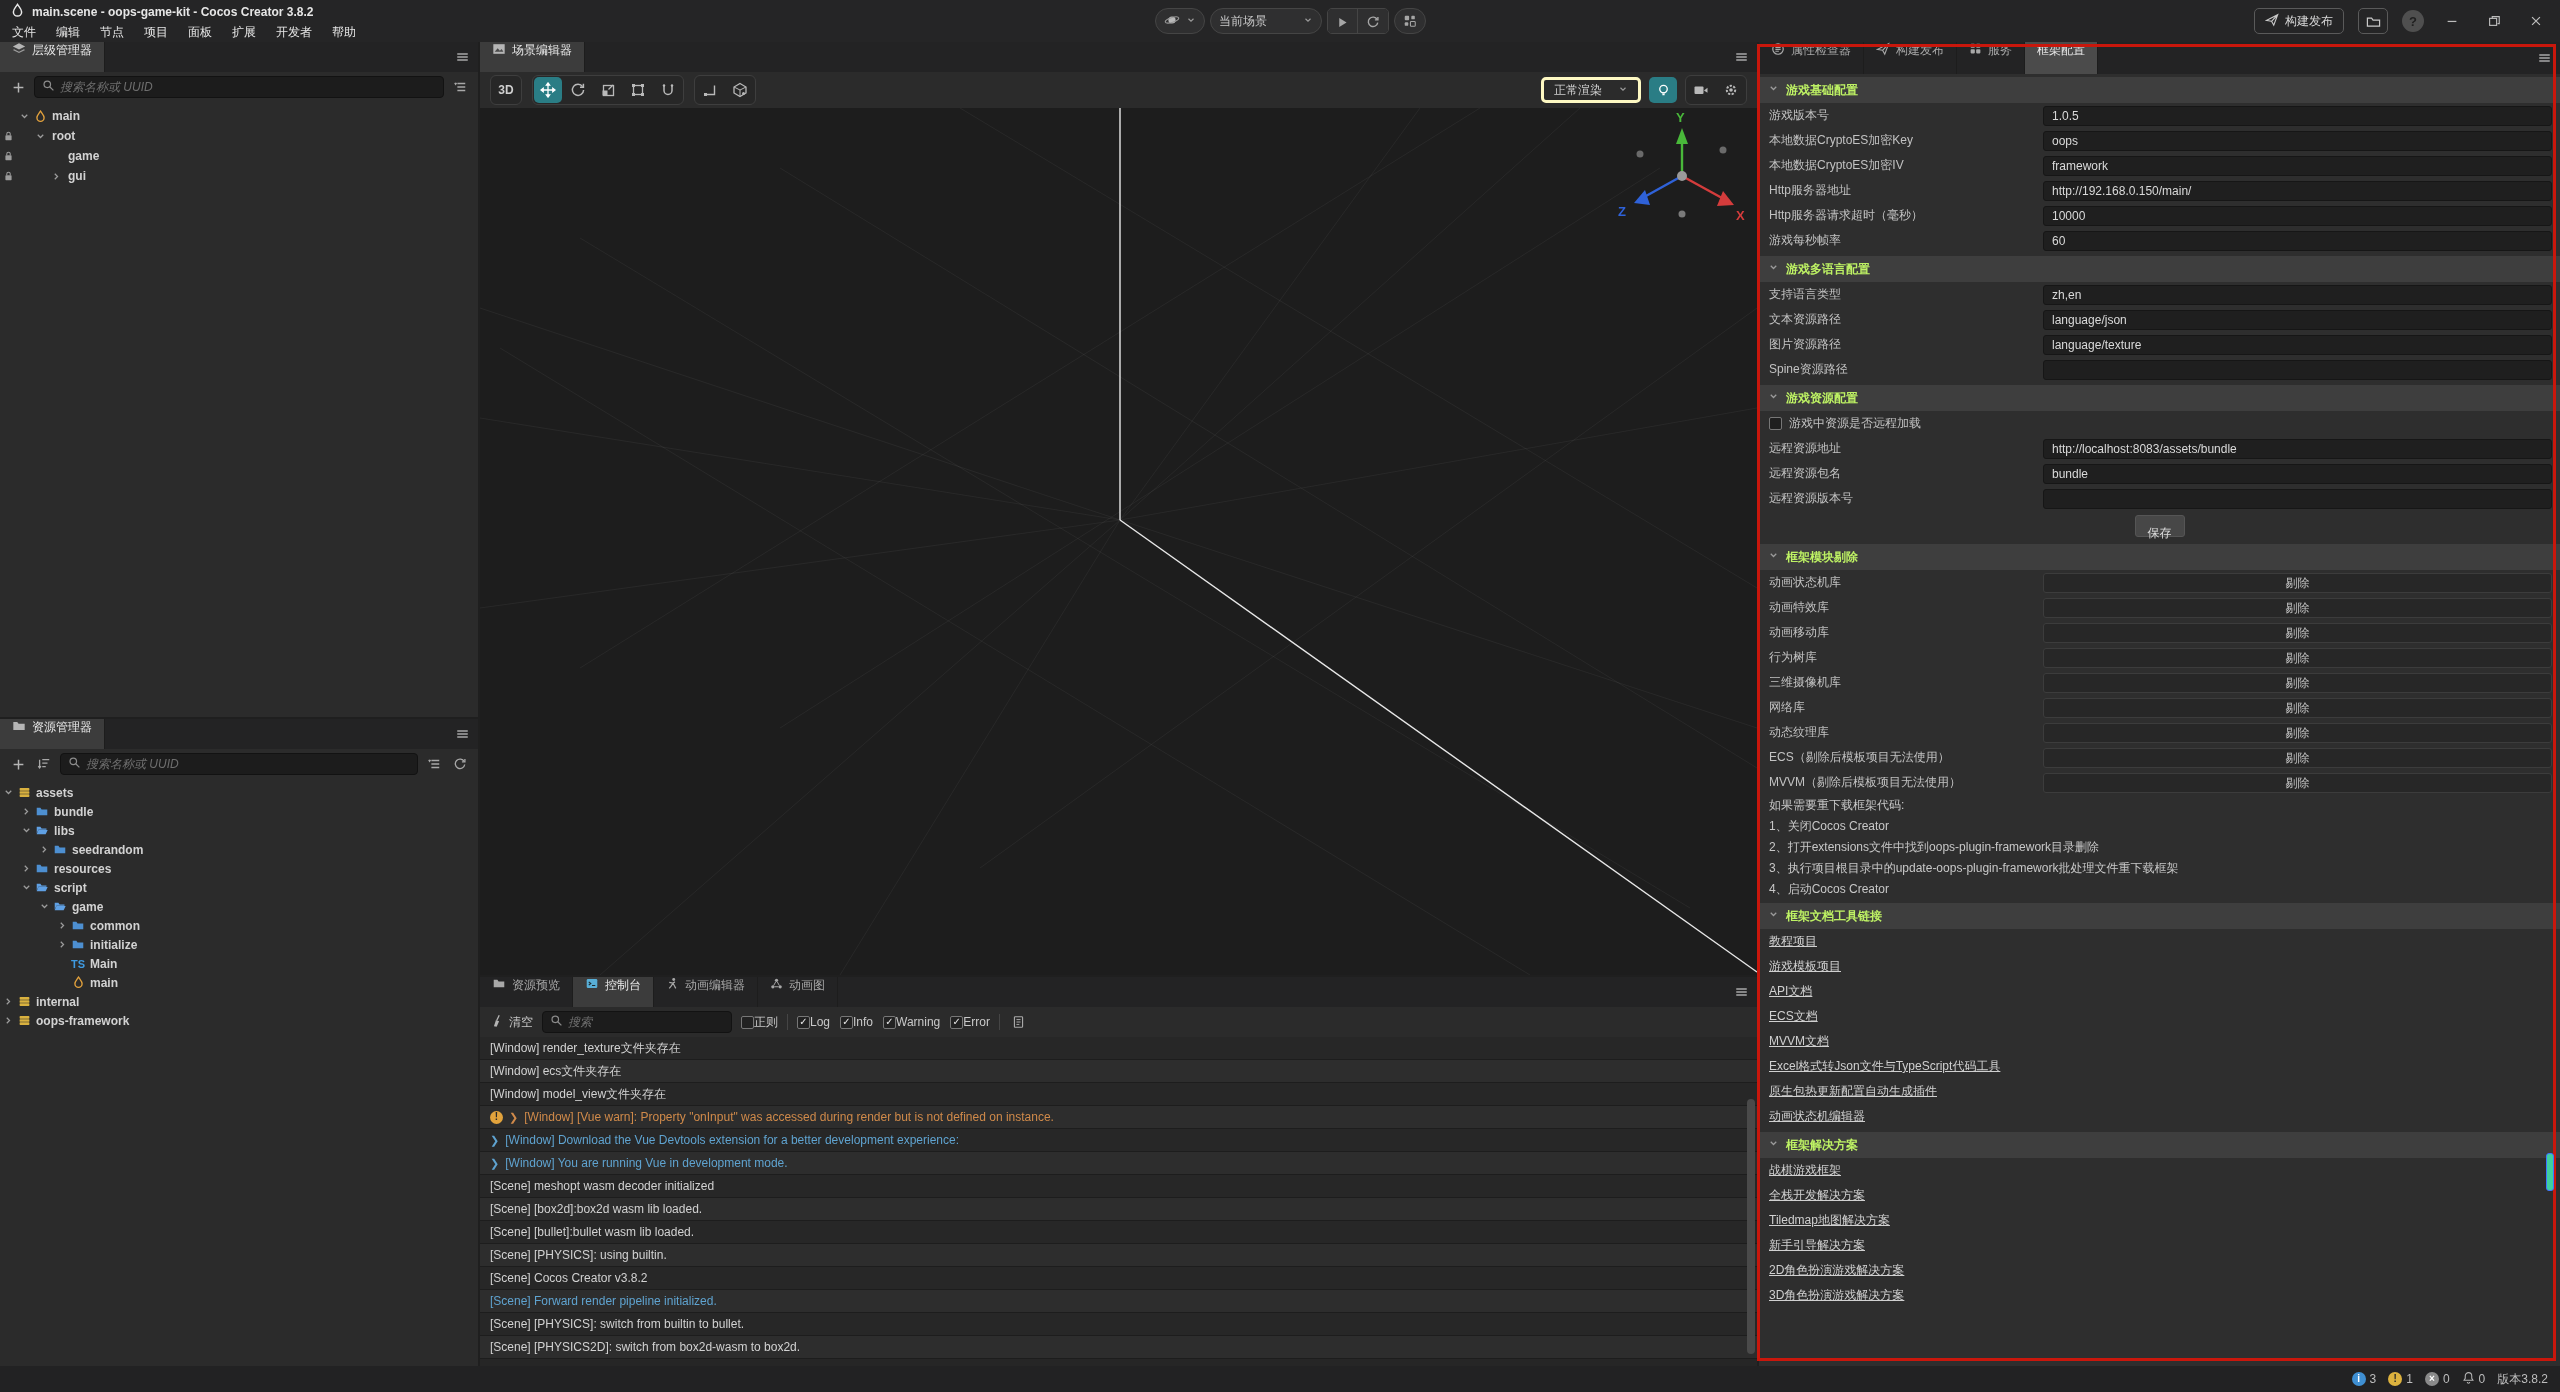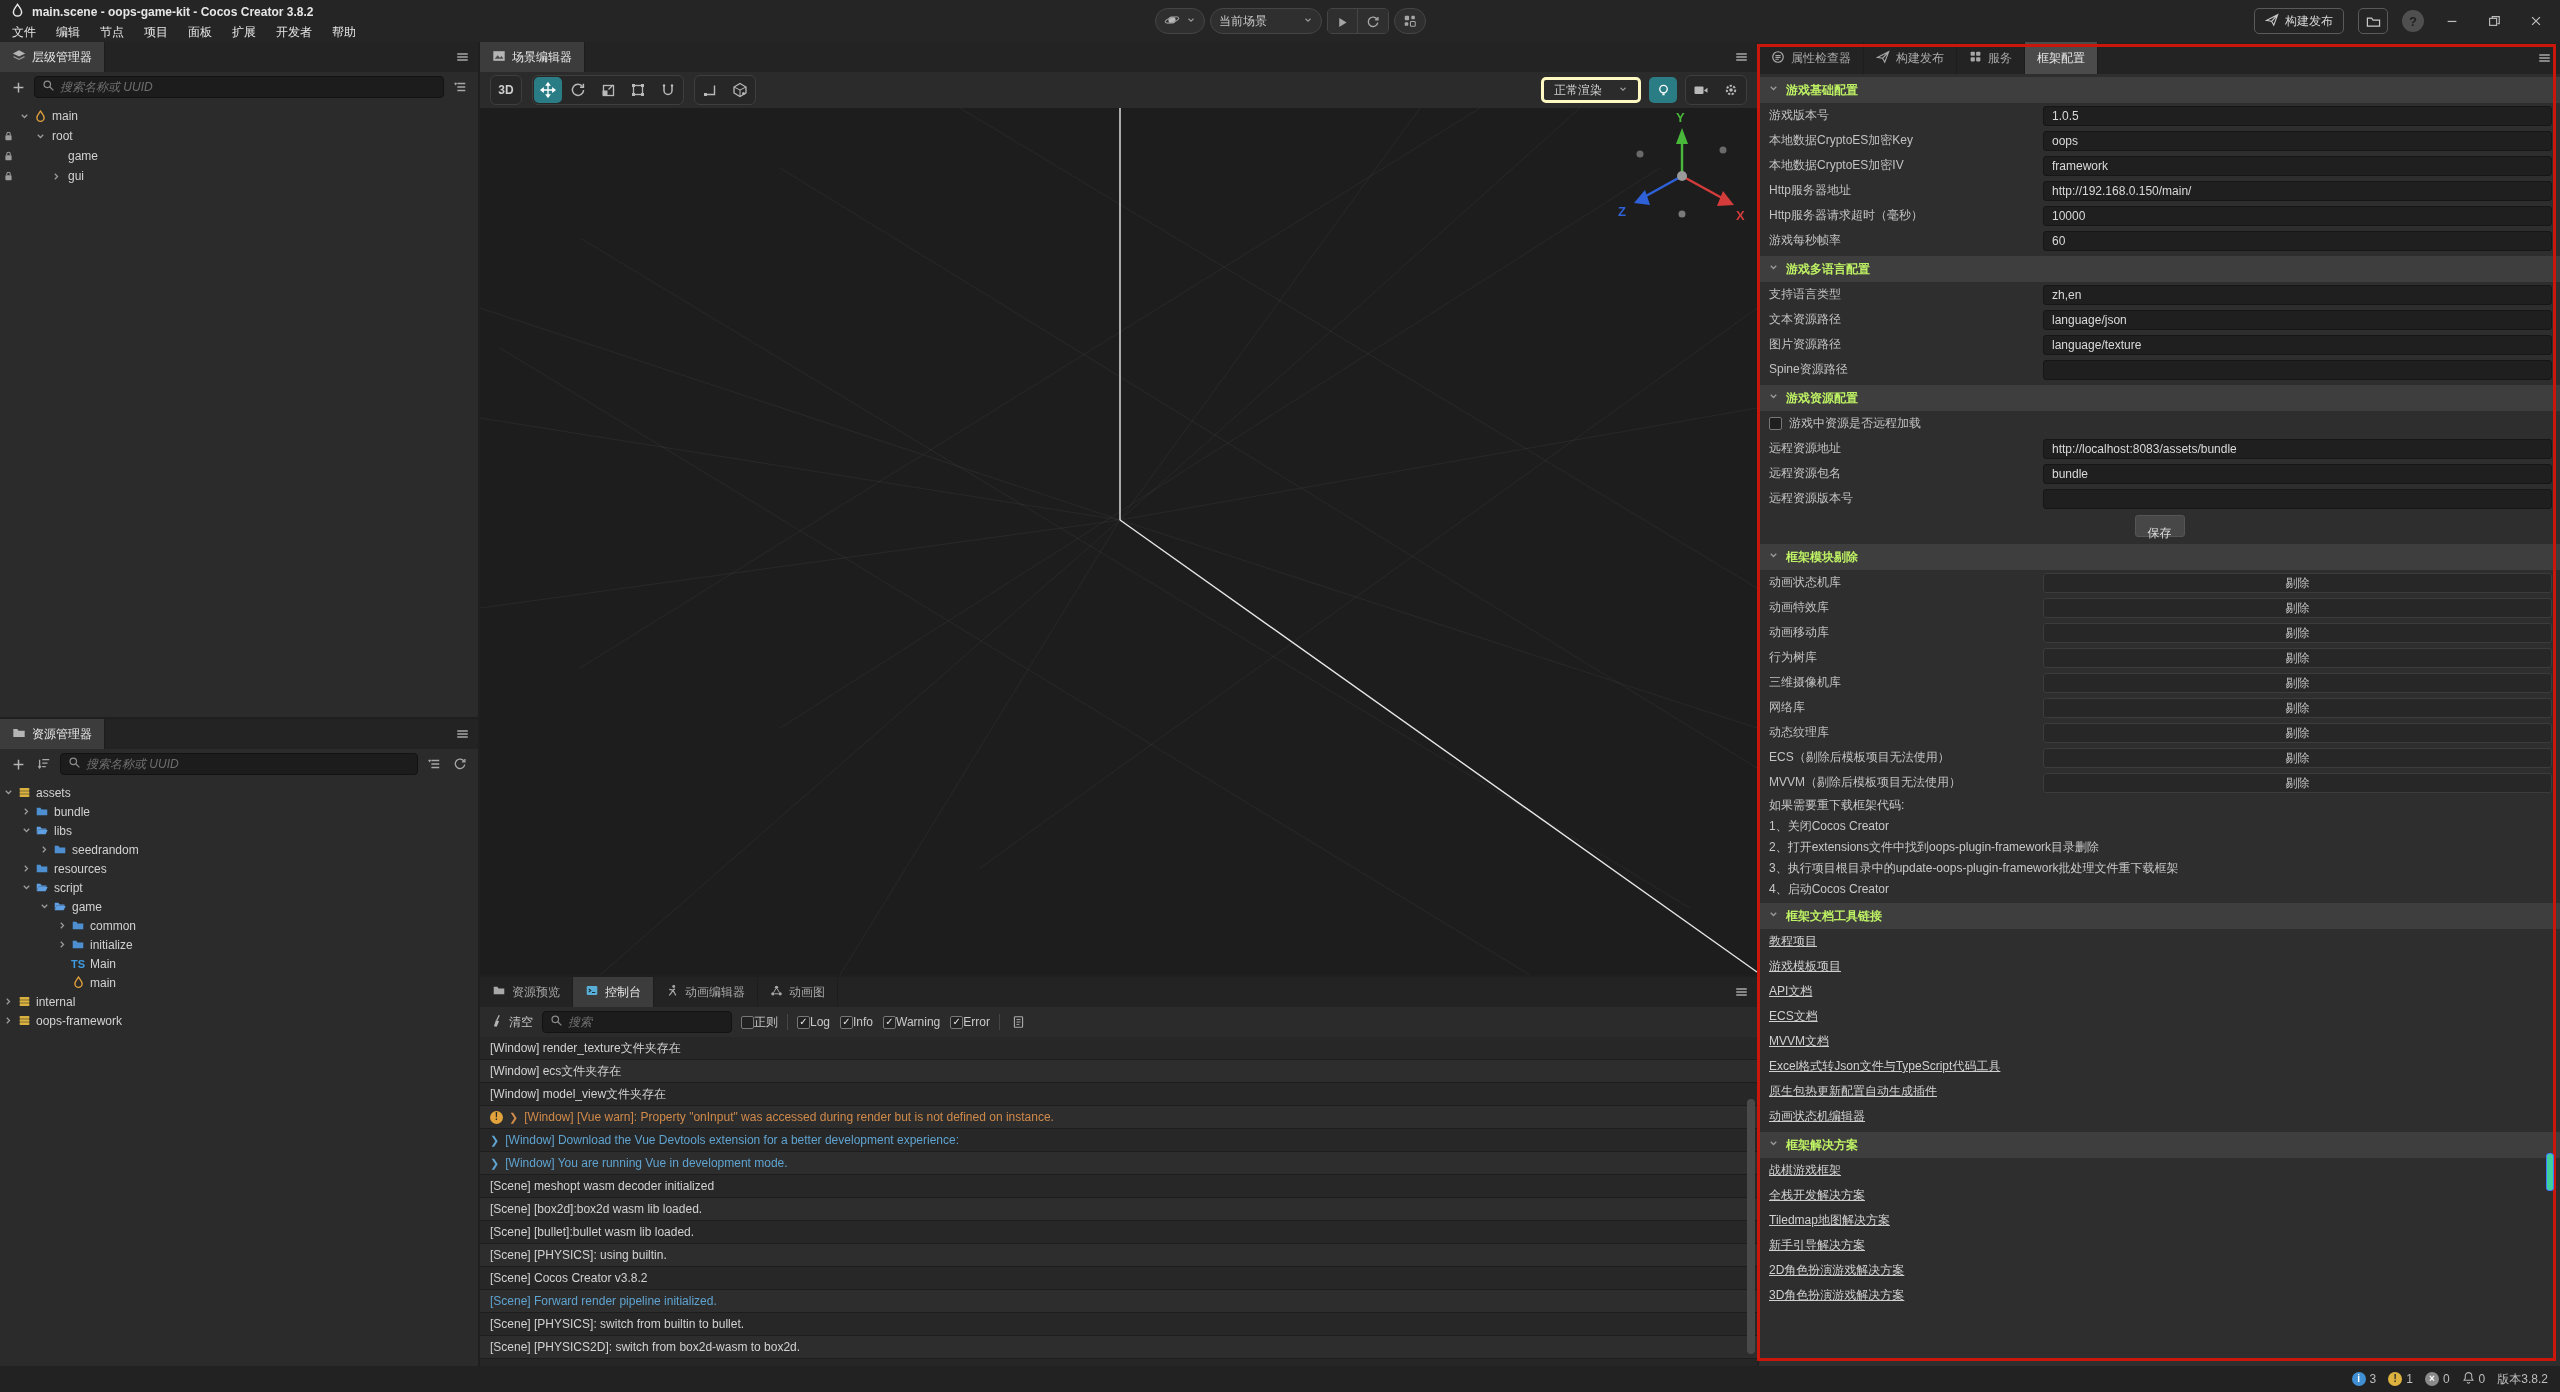--- a/index.html
+++ b/index.html
@@ -26,37 +26,37 @@
   .build-btn { height:26px; border:1px solid #5a5a5a; border-radius:5px; padding:0 10px;
     display:flex; align-items:center; gap:6px; color:#d5d5d5; }
   .icon-btn { width:30px; height:26px; border:1px solid #5a5a5a; border-radius:5px;
     display:flex; align-items:center; justify-content:center; }
   .help-circle { width:22px; height:22px; border-radius:50%; background:#4f4f4f; color:#1f1f1f;
     font-weight:bold; display:flex; align-items:center; justify-content:center; font-size:13px; }
   .win-ctl { width:28px; height:28px; display:flex; align-items:center; justify-content:center; }
   
   .panel { position:absolute; background:#2b2b2b; display:flex; flex-direction:column; overflow:hidden; }
   .panel-tabs { height:30px; background:#232324; display:flex; align-items:stretch; position:relative; flex:none; }
-  .tab { display:flex; align-items:center; gap:6px; padding:0 12px; color:#a8a8a8; border-right:1px solid #1d1d1d; }
+  .tab { display:flex; align-items:flex-start; gap:6px; padding:0 12px; color:#a8a8a8; border-right:1px solid #1d1d1d; }
   .tab.active { background:#3c3c3c; color:#e8e8e8; }
   .hamburger { position:absolute; right:8px; top:8px; }
   .search-row { height:30px; display:flex; align-items:center; gap:6px; padding:0 8px; flex:none; }
   .mini-btn { width:20px; height:20px; display:flex; align-items:center; justify-content:center; }
   .search-box { flex:1; height:22px; background:#1c1c1c; border:1px solid #121212; border-radius:4px;
     display:flex; align-items:center; gap:5px; padding:0 7px; }
   .search-box input { flex:1; background:transparent; border:none; outline:none; color:#cfcfcf;
     font-size:12px; font-family:inherit; min-width:10px; }
   .search-box input::placeholder { color:#6e6e6e; font-style:italic; }
   
   .tree { padding-top:4px; overflow:hidden; }
   .tree-row { display:flex; align-items:center; color:#d2d2d2; }
   .h-tree .tree-row { height:20px; }
   .a-tree .tree-row { height:19px; }
   .slot { width:16px; height:16px; display:flex; align-items:center; justify-content:center; flex:none; }
-  .tree-label { padding-left:4px; white-space:nowrap; }
+  .tree-label { padding-left:4px; white-space:nowrap;font-weight:bold; }
   .ts-badge { color:#3f9ae0; font-weight:bold; font-size:11px; }
   
   .scene-toolbar { height:36px; display:flex; align-items:center; padding:0 10px; gap:10px; flex:none; background:#2b2b2b; }
   .tool-group { display:flex; gap:2px; background:#272727; border:1px solid #3e3e3e; border-radius:6px; padding:1px; }
   .tool-btn { width:28px; height:26px; border-radius:5px; display:flex; align-items:center; justify-content:center; color:#b9b9b9; }
   .tool-btn.active { background:#2a7d85; color:#fff; }
   .tool-btn.txt { font-weight:bold; color:#cfcfcf; }
   .scene-right { margin-left:auto; display:flex; align-items:center; gap:8px; }
   .render-select { height:26px; border:3px solid #fef9c3; border-radius:5px; padding:0 10px;
     display:flex; align-items:center; gap:16px; color:#cfcfcf; }

